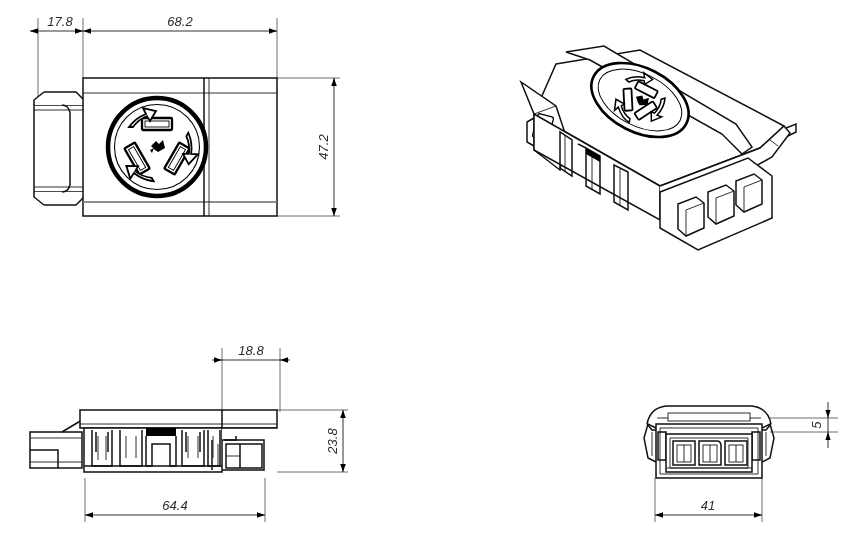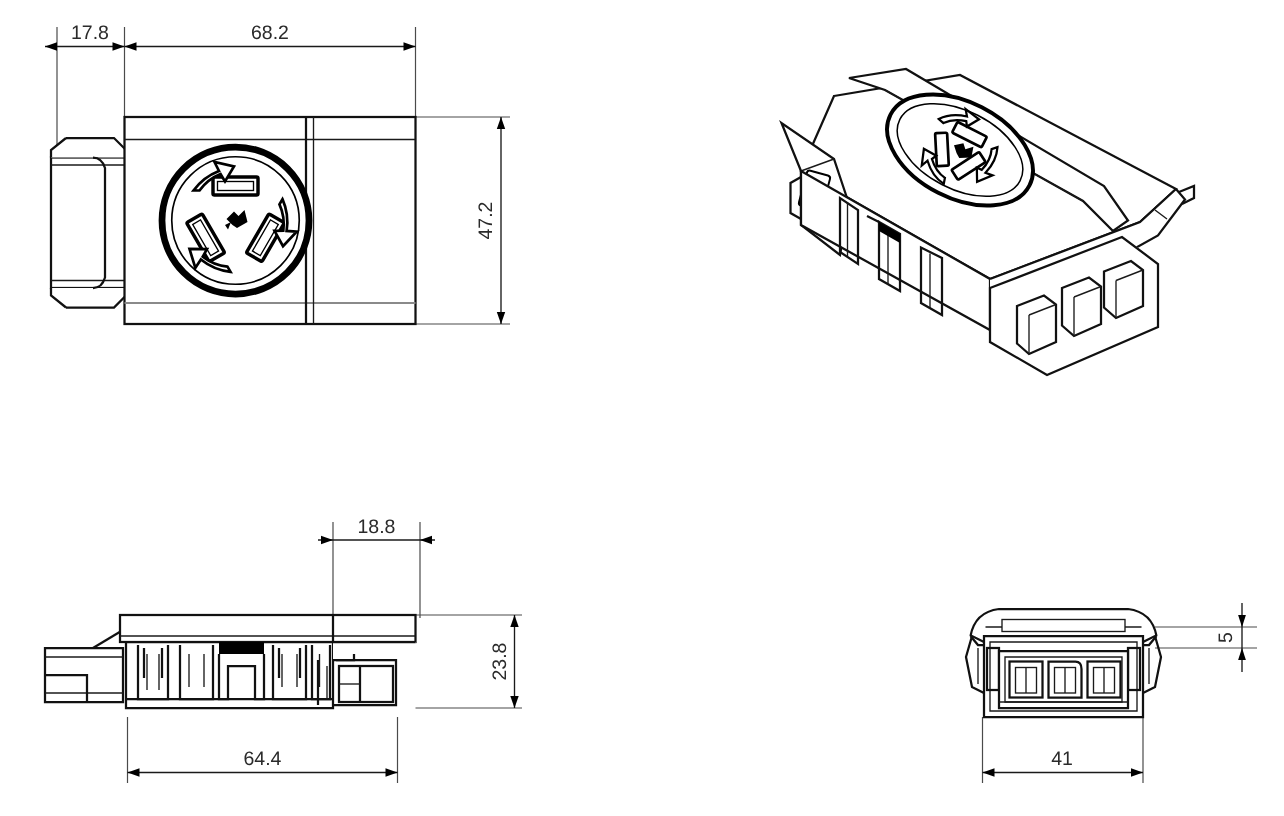--- a/index.html
+++ b/index.html
@@ -2,21 +2,21 @@
 <html><head>
 <meta charset="utf-8">
 <title>Connector Technical Drawing</title>
 <style>
   html,body{margin:0;padding:0;background:#ffffff;}
   body{
     width:856px;height:544px;position:relative;overflow:hidden;
     font-family:"Liberation Sans", sans-serif;
     color:#1a1a1a;
   }
-  #drawing-root{position:absolute;inset:0;width:704px;height:544px;}
+  #drawing-root{position:absolute;inset:0;width:704px;height:544px;font-style:italic;}
   svg.sheet{display:block;width:856px;height:544px;}
   text{font-family:"Liberation Sans", sans-serif;fill:#2b2b2b;}
   .dim-text{font-size:13px;}
   .thin{stroke:#1a1a1a;stroke-width:0.9;fill:none;}
   .med{stroke:#111;stroke-width:1.5;fill:none;}
   .ext{stroke:#4a4a4a;stroke-width:0.8;fill:none;}
   .dimline{stroke:#1a1a1a;stroke-width:0.9;fill:none;}
   .white{fill:#ffffff;}
   .blk{fill:#000000;}
   .gry{fill:#7f7f7f;}

